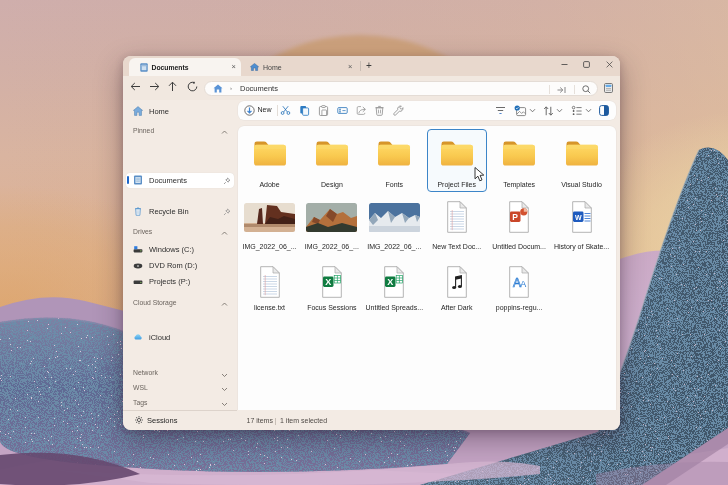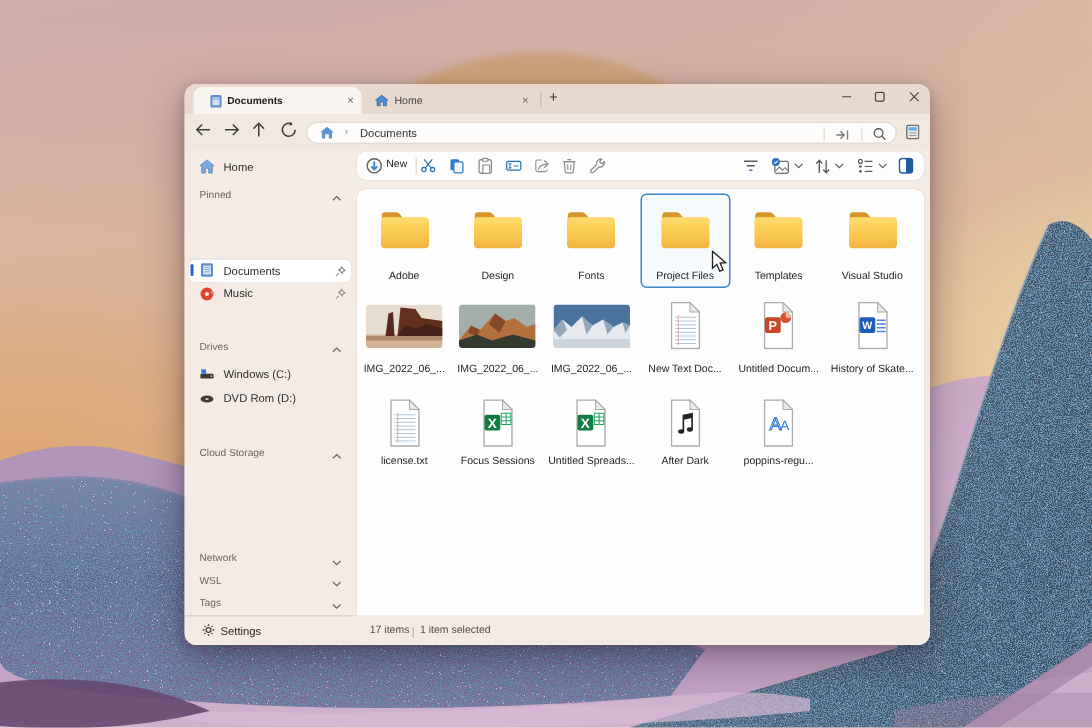--- a/index.html
+++ b/index.html
@@ -232,44 +232,58 @@
         <svg class="schev" style="position:absolute;left:98px;top:30px" width="7" height="5" viewBox="0 0 7 5">
           <path d="M1,3.5 L3.5,1 L6,3.5" stroke="#6b645e" stroke-width="0.8" fill="none"></path>
         </svg>
       <div class="srow" style="top:72.5px;background:#fff;border-radius:4px;box-shadow:0 0 1px rgba(0,0,0,0.12)"><div style="position:absolute;left:0.5px;top:3.5px;width:2.5px;height:8px;border-radius:2px;background:#1b66c9"></div><svg class="ic" viewBox="0 0 10 10">
             <rect x="1" y="0.5" width="8" height="9" rx="1" fill="#5b8fc6"></rect>
             <rect x="2.4" y="2" width="5.2" height="6" fill="#d6e4f2"></rect>
             <path d="M3.2,3.2 h3.6 M3.2,4.7 h3.6 M3.2,6.2 h3.6" stroke="#7fa8cd" stroke-width="0.6"></path>
           </svg>Documents<svg class="pin" style="left:97px;top:4px" width="8" height="8" viewBox="0 0 8 8">
             <path d="M4.6,1 L7,3.4 L5.6,3.8 L5.2,5.2 L2.8,2.8 L4.2,2.4 Z M2.8,5.2 L1,7" stroke="#7a7a7a" stroke-width="0.7" fill="none"></path>
           </svg></div>
-      <div class="srow" style="top:88px"><svg class="ic" viewBox="0 0 10 10">
-            <circle cx="5" cy="5" r="4.3" fill="#e2452f"></circle>
-            <circle cx="5" cy="5" r="1.4" fill="#f7e7e2"></circle>
-            <path d="M7.6,2 A4.3,4.3 0 0 1 9.3,5 L7.6,5 Z" fill="#ef9357" opacity="0.85"></path>
-          </svg>Music<svg class="pin" style="left:97px;top:4px" width="8" height="8" viewBox="0 0 8 8">
+      <div class="srow" style="top:103.5px"><svg class="ic" viewBox="0 0 10 10">
+            <path d="M2.6,2.8 L7.4,2.8 L6.9,9.3 L3.1,9.3 Z" fill="#eef4f9" stroke="#4d8fcc" stroke-width="0.7"></path>
+            <path d="M2.2,2.6 L7.8,2.6" stroke="#4d8fcc" stroke-width="0.8"></path>
+            <path d="M4.2,1.9 L5.8,1.9" stroke="#4d8fcc" stroke-width="0.8"></path>
+            <path d="M4,4.2 L4.2,7.8 M6,4.2 L5.8,7.8" stroke="#9db9d4" stroke-width="0.6"></path>
+          </svg>Recycle Bin<svg class="pin" style="left:97px;top:4px" width="8" height="8" viewBox="0 0 8 8">
             <path d="M4.6,1 L7,3.4 L5.6,3.8 L5.2,5.2 L2.8,2.8 L4.2,2.4 Z M2.8,5.2 L1,7" stroke="#8a8a8a" stroke-width="0.7" fill="none"></path>
           </svg></div>
       <div class="shead" style="top:128px">Drives</div>
         <svg class="schev" style="position:absolute;left:98px;top:131px" width="7" height="5" viewBox="0 0 7 5">
           <path d="M1,3.5 L3.5,1 L6,3.5" stroke="#6b645e" stroke-width="0.8" fill="none"></path>
         </svg>
       <div class="srow" style="top:141.5px"><svg class="ic" viewBox="0 0 10 10">
             <rect x="0.6" y="5.2" width="8.8" height="3.2" rx="0.8" fill="#3a3a3a"></rect>
             <rect x="1.2" y="2.2" width="3.2" height="3" fill="#2f7de0"></rect>
             <circle cx="7.9" cy="6.8" r="0.6" fill="#9adf6a"></circle>
           </svg>Windows (C:)</div>
       <div class="srow" style="top:158px"><svg class="ic" viewBox="0 0 10 10">
             <ellipse cx="5" cy="5" rx="4.3" ry="2.4" fill="#3c3c3c"></ellipse>
             <ellipse cx="5" cy="5" rx="1.2" ry="0.7" fill="#c9c9c9"></ellipse>
           </svg>DVD Rom (D:)</div>
+      <div class="srow" style="top:174px"><svg class="ic" viewBox="0 0 10 10">
+            <rect x="0.6" y="3.6" width="8.8" height="3.4" rx="0.8" fill="#3a3a3a"></rect>
+            <circle cx="7.9" cy="5.3" r="0.6" fill="#9adf6a"></circle>
+          </svg>Projects (P:)</div>
       <div class="shead" style="top:198.5px">Cloud Storage</div>
         <svg class="schev" style="position:absolute;left:98px;top:201.5px" width="7" height="5" viewBox="0 0 7 5">
           <path d="M1,3.5 L3.5,1 L6,3.5" stroke="#6b645e" stroke-width="0.8" fill="none"></path>
         </svg>
+      <div class="srow" style="top:229.5px"><svg class="ic" viewBox="0 0 10 10">
+            <defs>
+              <linearGradient id="icl" x1="0" y1="0" x2="0" y2="1">
+                <stop offset="0" stop-color="#8fd4f5"></stop>
+                <stop offset="1" stop-color="#3e9de2"></stop>
+              </linearGradient>
+            </defs>
+            <path d="M2.5,7.5 A2,2 0 0 1 2.6,3.9 A2.7,2.7 0 0 1 7.7,4.5 A1.6,1.6 0 0 1 7.6,7.5 Z" fill="url(#icl)"></path>
+          </svg>iCloud</div>
       <div class="shead" style="top:269px">Network</div>
         <svg class="schev" style="position:absolute;left:98px;top:272.5px" width="7" height="5" viewBox="0 0 7 5">
           <path d="M1,1 L3.5,3.5 L6,1" stroke="#6b645e" stroke-width="0.8" fill="none"></path>
         </svg>
       <div class="shead" style="top:283.5px">WSL</div>
         <svg class="schev" style="position:absolute;left:98px;top:287px" width="7" height="5" viewBox="0 0 7 5">
           <path d="M1,1 L3.5,3.5 L6,1" stroke="#6b645e" stroke-width="0.8" fill="none"></path>
         </svg>
       <div class="shead" style="top:298.5px">Tags</div>
         <svg class="schev" style="position:absolute;left:98px;top:302px" width="7" height="5" viewBox="0 0 7 5">
@@ -568,18 +582,18 @@
           </svg>
       </div>
     </div>
   </div>
   <div id="status">
     <div style="position:absolute;left:0;top:0;width:114px;height:0.7px;background:#ddd3cb"></div>
     <svg style="position:absolute;left:11px;top:5px" width="10" height="10" viewBox="0 0 10 10">
         <circle cx="5" cy="5" r="1.6" fill="none" stroke="#3a3a3a" stroke-width="0.8"></circle>
         <path d="M5,0.8 L5.8,2.2 L4.2,2.2 Z M5,9.2 L5.8,7.8 L4.2,7.8 Z M0.8,5 L2.2,4.2 L2.2,5.8 Z M9.2,5 L7.8,4.2 L7.8,5.8 Z M2,2 L3.4,2.6 L2.6,3.4 Z M8,2 L7.4,3.4 L6.6,2.6 Z M2,8 L2.6,6.6 L3.4,7.4 Z M8,8 L6.6,7.4 L7.4,6.6 Z" fill="#3a3a3a"></path>
       </svg>
-    <span style="position:absolute;left:24px;top:6px;font-size:7.5px;color:#1f1f1f">Settings</span>
+    <span style="position:absolute;left:24px;top:6px;font-size:7.5px;color:#1f1f1f">Sessions</span>
     <span style="position:absolute;left:123.5px;top:7px;">17 items</span>
     <div style="position:absolute;left:152px;top:7.5px;width:0.7px;height:7px;background:#c8bfb7"></div>
     <span style="position:absolute;left:157px;top:7px;">1 item selected</span>
   </div>
 </div>
 
 </body></html>

